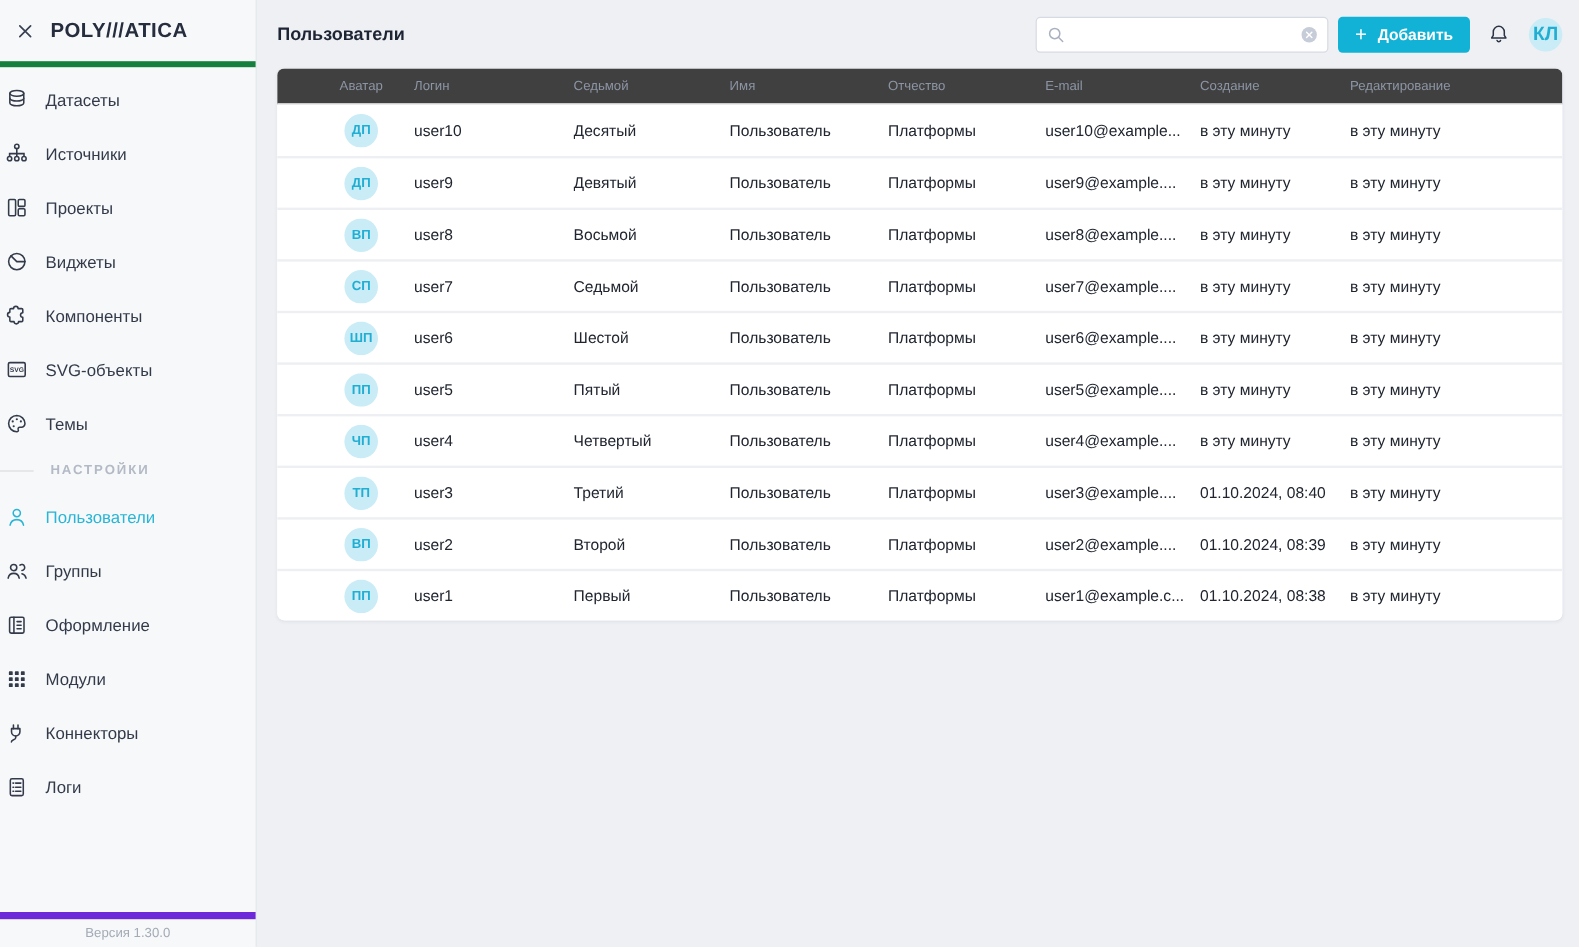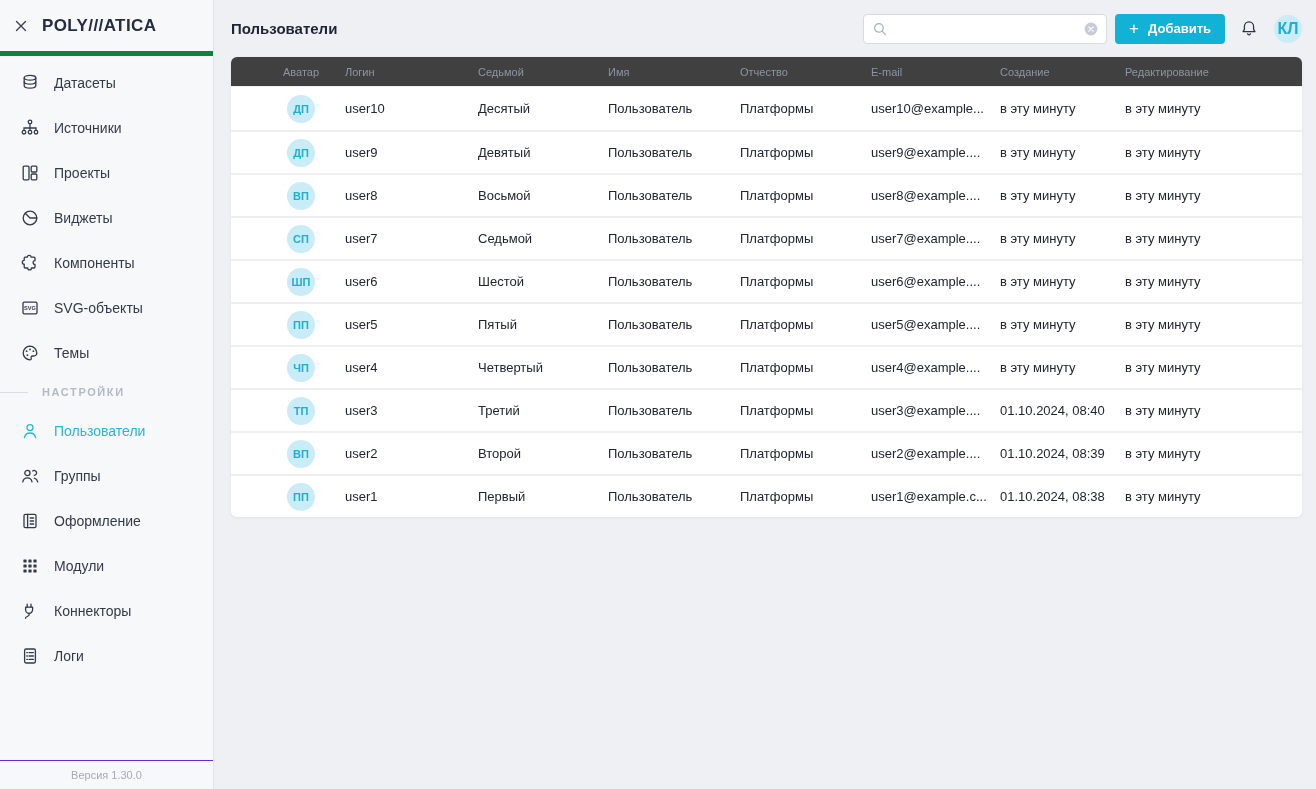--- a/index.html
+++ b/index.html
@@ -23,36 +23,36 @@
   .close-btn {
     width:30px; height:30px; display:flex; align-items:center; justify-content:center;
     color:#3a4252; cursor:pointer;
   }
   .logo {
     font-size:17px; font-weight:700; color:#262d3f; letter-spacing:.4px; margin-left:6px;
     white-space:nowrap;
   }
   .nav { padding-top:4px; }
   .nav-item {
-    height:45px; display:flex; align-items:center; padding-left:20px;
+    height:45px; display:flex; align-items:center; padding-left:4px;
     color:#333b4a; font-size:14px; cursor:pointer;
   }
   .nav-item svg { width:20px; height:20px; flex:none; }
   .nav-item .lbl { margin-left:14px; white-space:nowrap; }
   .nav-item.active { color:#29b5d6; }
   .section {
     position:relative; height:33px; display:flex; align-items:center; padding-left:42px;
     font-size:11px; font-weight:700; letter-spacing:1.6px; color:#b3bac6;
   }
   .section::before {
     content:""; position:absolute; left:0; top:50%; width:28px; height:1px; background:#d9dce2;
   }
   .sidebar-footer {
     position:absolute; bottom:0; left:0; right:0; height:29px;
-    border-top:1px solid #6d28d9;
+    border-top:6px solid #6d28d9;
     display:flex; align-items:center; justify-content:center;
     font-size:11px; color:#a4abb6;
   }
 
   
   .main { margin-left:214px; height:100%; }
   .topbar { height:57px; display:flex; align-items:center; padding:0 14px 0 17px; }
   .page-title { font-size:15px; font-weight:700; color:#1d2433; }
   .top-right { margin-left:auto; display:flex; align-items:center; }
   .search {

